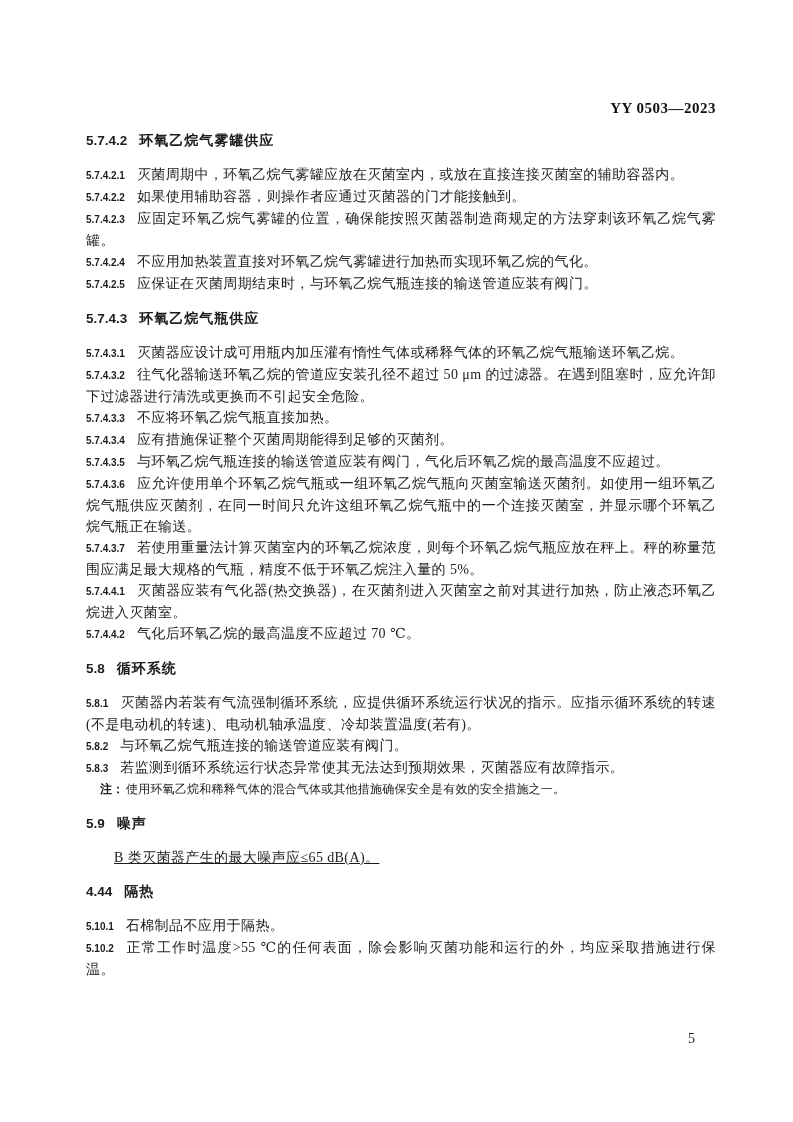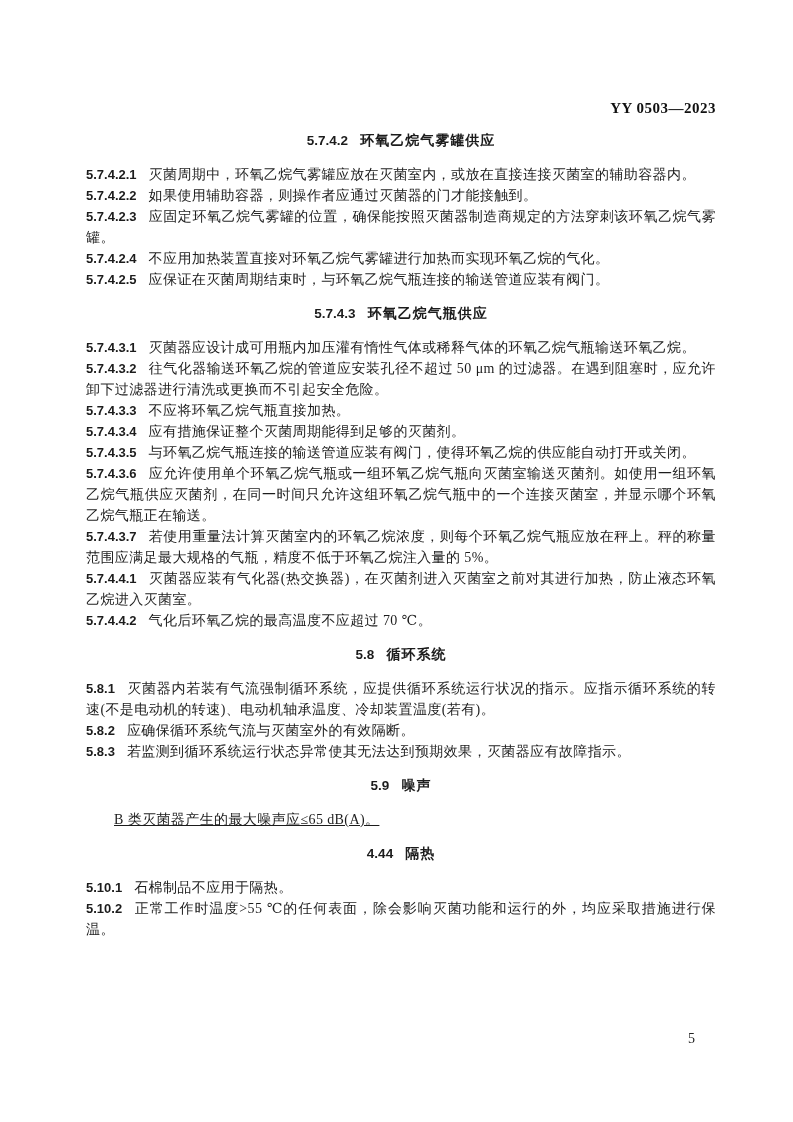--- a/index.html
+++ b/index.html
@@ -29,33 +29,33 @@
   .block {
     font-size:14px;
     line-height:21px;
     letter-spacing:0.4px;
     text-align:justify;
     text-justify:inter-ideograph;
   }
   .block .num {
     font-family:"Liberation Sans","DejaVu Sans",sans-serif;
     font-weight:bold;
-    font-size:13px;
+    font-size:10px;
     letter-spacing:0;
     margin-right:12px;
     white-space:nowrap;
   }
   .heading {
     font-family:"Liberation Sans","DejaVu Sans",sans-serif;
     font-weight:bold;
     font-size:14px;
     letter-spacing:1px;
     margin-top:13px;
     margin-bottom:13px;
-    text-align:center;
+    text-align:left;
   }
   .heading .num { font-size:13.5px; }
   .clause { }
   .note {
     font-size:12px;
     letter-spacing:0.2px;
     padding-left:14px;
     line-height:21px;
   }
   .note .num {
@@ -83,29 +83,30 @@
         <p class="block clause"><span class="num">5.7.4.2.1</span><span class="txt">灭菌周期中，环氧乙烷气雾罐应放在灭菌室内，或放在直接连接灭菌室的辅助容器内。</span></p>
         <p class="block clause"><span class="num">5.7.4.2.2</span><span class="txt">如果使用辅助容器，则操作者应通过灭菌器的门才能接触到。</span></p>
         <p class="block clause"><span class="num">5.7.4.2.3</span><span class="txt">应固定环氧乙烷气雾罐的位置，确保能按照灭菌器制造商规定的方法穿刺该环氧乙烷气雾罐。</span></p>
         <p class="block clause"><span class="num">5.7.4.2.4</span><span class="txt">不应用加热装置直接对环氧乙烷气雾罐进行加热而实现环氧乙烷的气化。</span></p>
         <p class="block clause"><span class="num">5.7.4.2.5</span><span class="txt">应保证在灭菌周期结束时，与环氧乙烷气瓶连接的输送管道应装有阀门。</span></p>
         <div class="block heading"><span class="num">5.7.4.3</span><span class="txt">环氧乙烷气瓶供应</span></div>
         <p class="block clause"><span class="num">5.7.4.3.1</span><span class="txt">灭菌器应设计成可用瓶内加压灌有惰性气体或稀释气体的环氧乙烷气瓶输送环氧乙烷。</span></p>
         <p class="block clause"><span class="num">5.7.4.3.2</span><span class="txt">往气化器输送环氧乙烷的管道应安装孔径不超过 50 μm 的过滤器。在遇到阻塞时，应允许卸下过滤器进行清洗或更换而不引起安全危险。</span></p>
         <p class="block clause"><span class="num">5.7.4.3.3</span><span class="txt">不应将环氧乙烷气瓶直接加热。</span></p>
         <p class="block clause"><span class="num">5.7.4.3.4</span><span class="txt">应有措施保证整个灭菌周期能得到足够的灭菌剂。</span></p>
-        <p class="block clause"><span class="num">5.7.4.3.5</span><span class="txt">与环氧乙烷气瓶连接的输送管道应装有阀门，使得环氧乙烷的供应能自动打开或关闭。</span></p>
+        <p class="block clause"><span class="num">5.7.4.3.5</span><span class="txt">与环氧乙烷气瓶连接的输送管道应装有阀门，气化后环氧乙烷的最高温度不应超过。</span></p>
         <p class="block clause"><span class="num">5.7.4.3.6</span><span class="txt">应允许使用单个环氧乙烷气瓶或一组环氧乙烷气瓶向灭菌室输送灭菌剂。如使用一组环氧乙烷气瓶供应灭菌剂，在同一时间只允许这组环氧乙烷气瓶中的一个连接灭菌室，并显示哪个环氧乙烷气瓶正在输送。</span></p>
         <p class="block clause"><span class="num">5.7.4.3.7</span><span class="txt">若使用重量法计算灭菌室内的环氧乙烷浓度，则每个环氧乙烷气瓶应放在秤上。秤的称量范围应满足最大规格的气瓶，精度不低于环氧乙烷注入量的 5%。</span></p>
         <p class="block clause"><span class="num">5.7.4.4.1</span><span class="txt">灭菌器应装有气化器(热交换器)，在灭菌剂进入灭菌室之前对其进行加热，防止液态环氧乙烷进入灭菌室。</span></p>
         <p class="block clause"><span class="num">5.7.4.4.2</span><span class="txt">气化后环氧乙烷的最高温度不应超过 70 ℃。</span></p>
         <div class="block heading"><span class="num">5.8</span><span class="txt">循环系统</span></div>
         <p class="block clause"><span class="num">5.8.1</span><span class="txt">灭菌器内若装有气流强制循环系统，应提供循环系统运行状况的指示。应指示循环系统的转速(不是电动机的转速)、电动机轴承温度、冷却装置温度(若有)。</span></p>
-        <p class="block clause"><span class="num">5.8.2</span><span class="txt">应确保循环系统气流与灭菌室外的有效隔断。</span></p>
+        <p class="block clause"><span class="num">5.8.2</span><span class="txt">与环氧乙烷气瓶连接的输送管道应装有阀门。</span></p>
         <p class="block clause"><span class="num">5.8.3</span><span class="txt">若监测到循环系统运行状态异常使其无法达到预期效果，灭菌器应有故障指示。</span></p>
+        <p class="block note"><span class="num">注：</span><span class="txt">使用环氧乙烷和稀释气体的混合气体或其他措施确保安全是有效的安全措施之一。</span></p>
         <div class="block heading"><span class="num">5.9</span><span class="txt">噪声</span></div>
         <p class="block para"><span class="txt">B 类灭菌器产生的最大噪声应≤65 dB(A)。</span></p>
         <div class="block heading"><span class="num">4.44</span><span class="txt">隔热</span></div>
         <p class="block clause"><span class="num">5.10.1</span><span class="txt">石棉制品不应用于隔热。</span></p>
         <p class="block clause"><span class="num">5.10.2</span><span class="txt">正常工作时温度&gt;55 ℃的任何表面，除会影响灭菌功能和运行的外，均应采取措施进行保温。</span></p>
       </div>
   </div>
   <div class="page-number">5</div>
 </div>
 

